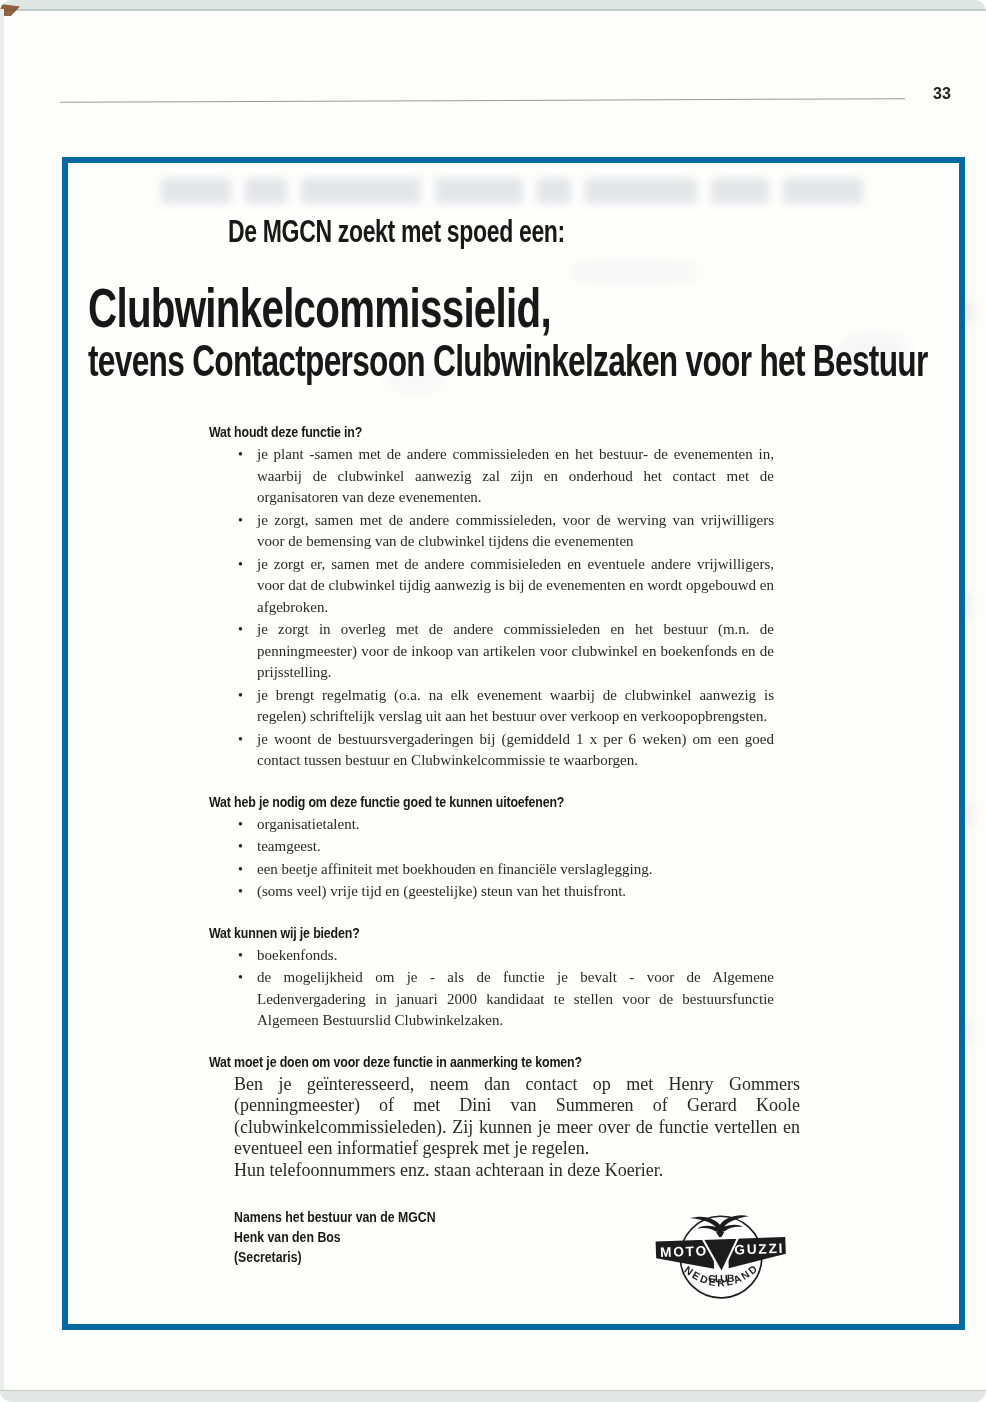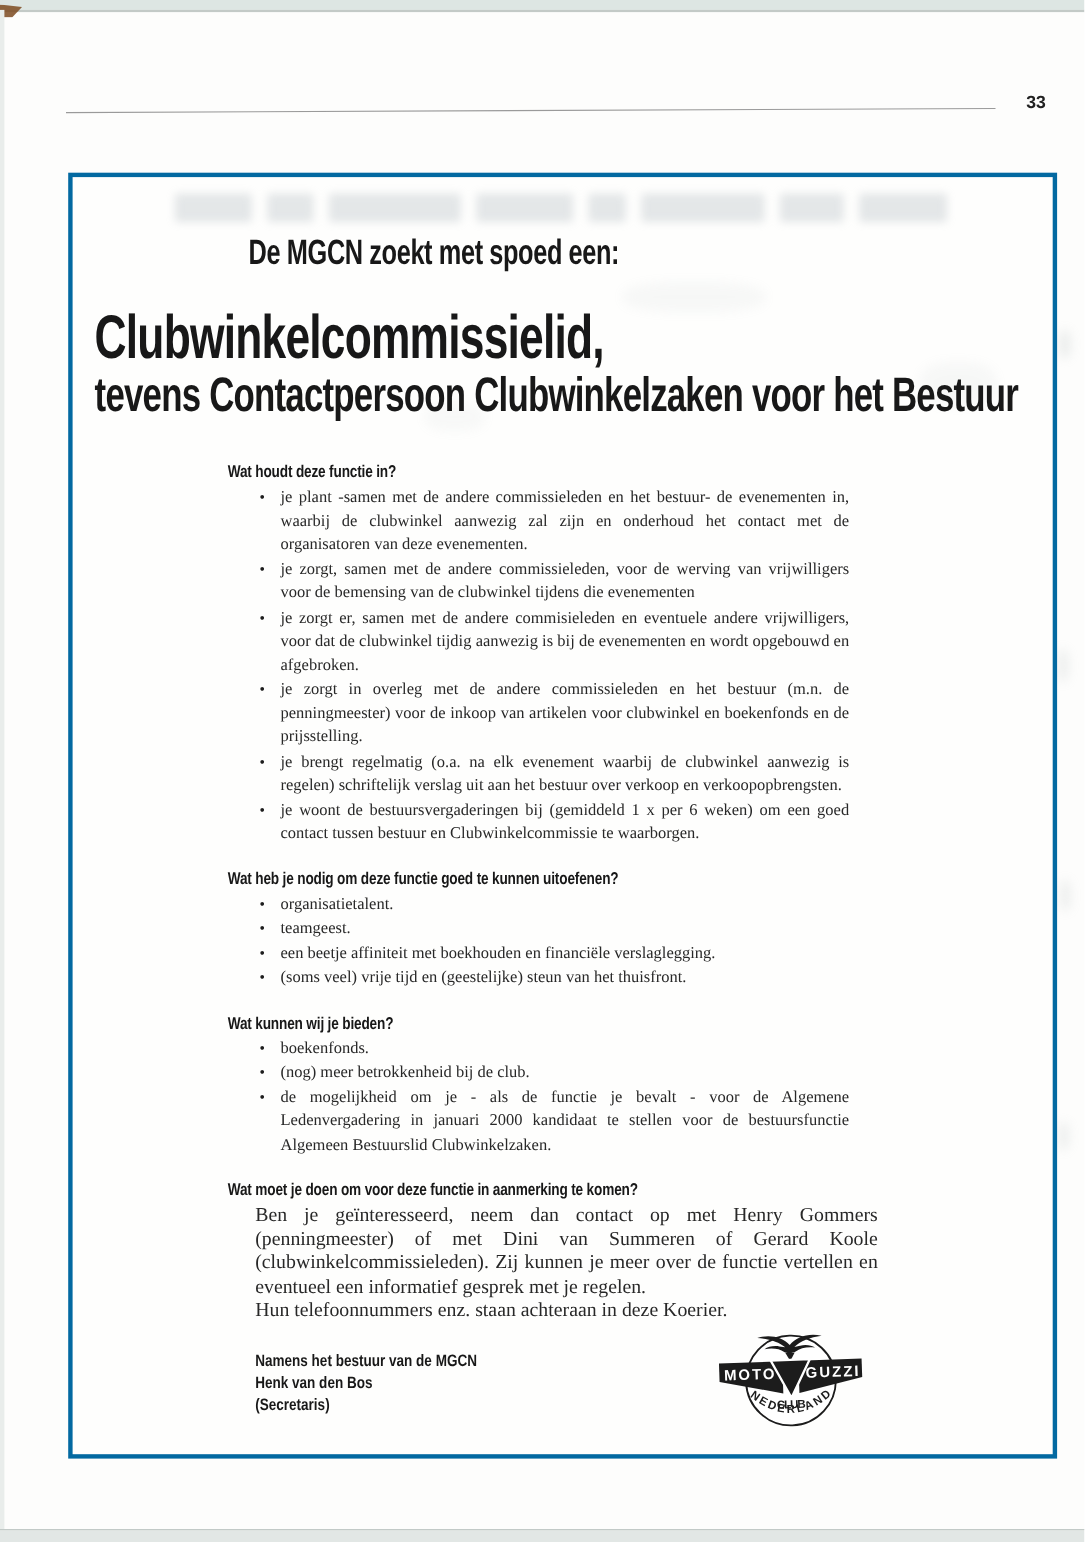--- a/index.html
+++ b/index.html
@@ -1,34 +1,35 @@
 <!DOCTYPE html>
 <html><head>
 <meta charset="utf-8">
 <style>
   html,body{margin:0;padding:0;background:#ffffff;}
   .page{
     position:relative;width:986px;height:1402px;overflow:hidden;
     background:#fdfdfc;
     font-family:"Liberation Serif","DejaVu Serif",serif;
     color:#242424;
+    border-radius:12px;
   }
   
   .scan-top-band{position:absolute;left:0;top:0;width:986px;height:9px;background:#dde6e3;}
   .scan-top-line{position:absolute;left:0;top:9px;width:986px;height:2px;background:#a9b4b1;opacity:.7;}
   .scan-corner{position:absolute;left:0;top:4px;width:20px;height:12px;background:#7c4a20;opacity:.85;
     clip-path:polygon(0 0,100% 20%,55% 100%,0 100%);}
   .scan-left{position:absolute;left:0;top:9px;width:4px;height:1393px;background:#e9edeb;}
   .scan-bottom{position:absolute;left:0;top:1390px;width:986px;height:12px;background:#e2e7e5;border-top:1px solid #c2cac7;}
   
   .header-rule{position:absolute;left:60px;top:100px;width:845px;height:1px;background:#9a9a9a;transform:rotate(-0.25deg);}
   .page-number{position:absolute;left:933px;top:85px;font-family:"Liberation Sans","DejaVu Sans",sans-serif;
     font-weight:bold;font-size:16px;color:#222;}
   
-  .vacancy-box{position:absolute;left:62px;top:157px;width:891px;height:1161px;border:4px solid #0369a1;background:#fefefd;}
+  .vacancy-box{position:absolute;left:62px;top:157px;width:891px;height:1161px;border:6px solid #0369a1;background:#fefefd;}
   
   .ghost-band{position:absolute;left:14px;top:8px;right:18px;height:40px;display:flex;gap:14px;
     align-items:center;justify-content:center;filter:blur(4px);opacity:.5;}
   .ghost-band i{display:block;height:26px;background:#9faab0;border-radius:3px;opacity:.55;}
   .smudge{position:absolute;background:#a8b1b2;filter:blur(5px);border-radius:40%;}
   
   .cond{display:inline-block;transform-origin:0 50%;white-space:nowrap;
     font-family:"Liberation Sans","DejaVu Sans",sans-serif;font-weight:bold;color:#181818;}
   .kicker{position:absolute;left:160px;top:50px;font-size:32px;letter-spacing:-0.5px;}
   .kicker .cond{transform:scaleX(0.72);}
@@ -125,21 +126,20 @@
           <li>(soms veel) vrije tijd en (geestelijke) steun van het thuisfront.</li>
         </ul>
       </div>
 
       <div class="section">
         <div class="sec-h">
           <span class="cond">Wat kunnen wij je bieden?</span>
         </div>
         <ul class="bullets">
           <li>boekenfonds.</li>
-          <li>(nog) meer betrokkenheid bij de club.</li>
           <li>de mogelijkheid om je - als de functie je bevalt - voor de Algemene Ledenvergadering in januari 2000 kandidaat te stellen voor de bestuursfunctie Algemeen Bestuurslid Clubwinkelzaken.</li>
         </ul>
       </div>
 
       <div class="section">
         <div class="sec-h">
           <span class="cond">Wat moet je doen om voor deze functie in aanmerking te komen?</span>
         </div>
         <div class="paras">
           <p>Ben je geïnteresseerd, neem dan contact op met Henry Gommers (penningmeester) of met Dini van Summeren of Gerard Koole (clubwinkelcommissieleden). Zij kunnen je meer over de functie vertellen en eventueel een informatief gesprek met je regelen.</p>

